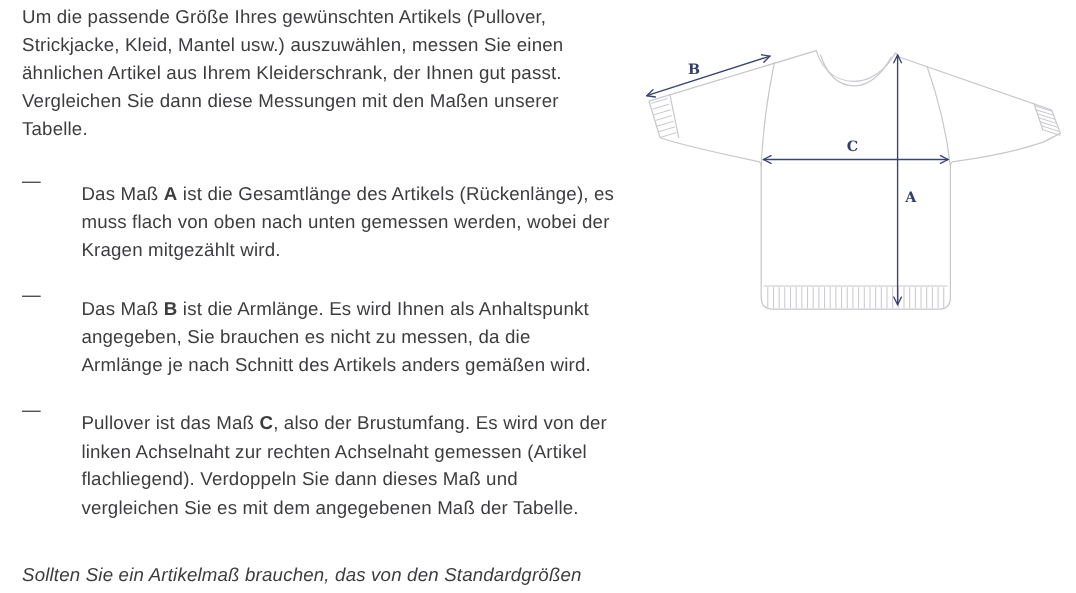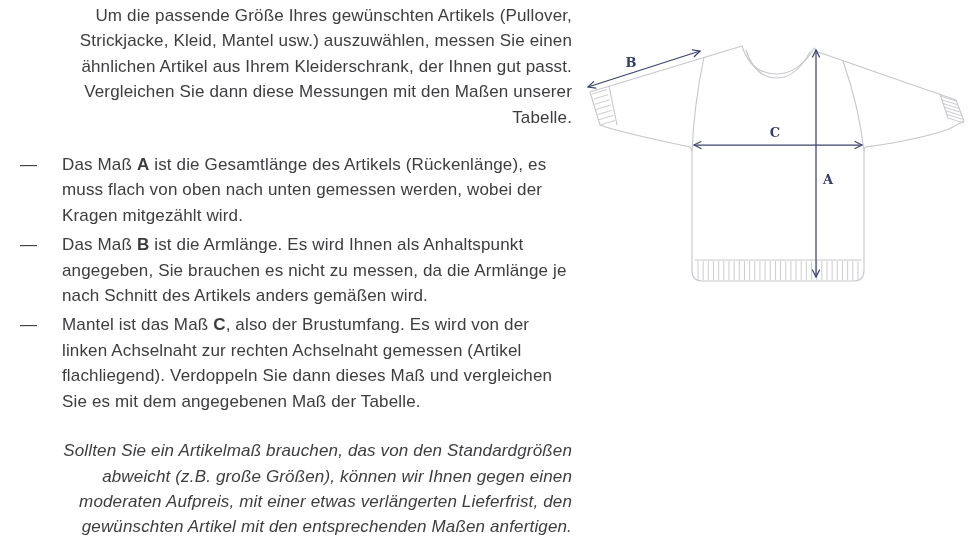--- a/index.html
+++ b/index.html
@@ -5,24 +5,24 @@
   html,body{margin:0;padding:0;}
   body{
     width:978px;height:539px;position:relative;overflow:hidden;
     background:#ffffff;
     font-family:"Liberation Sans",sans-serif;
   }
   .text-col{
     position:absolute;left:20px;top:3px;width:552px;
     font-size:17px;line-height:25.4px;color:#3d3d40;letter-spacing:.15px;
   }
-  .para{margin:0 0 22px 0;text-align:right;}
+  .para{margin:0 0 22px 0;}
   .bullet{display:flex;margin:0 0 4px 0;}
   .dash{flex:none;width:42px;color:#3d3d40;}
-  .btext{margin:0;flex:1;}
+  .btext{margin:12px;flex:1;}
   .btext b{font-weight:700;}
   .outro{margin-top:24px;font-style:italic;}
   .diagram{position:absolute;left:578px;top:8px;}
   .outline{stroke:#c7c7cc;stroke-width:1.1;fill:none;stroke-linejoin:round;stroke-linecap:round;}
   .ribs line{stroke:#c7c7cc;stroke-width:0.9;}
   .measure{stroke:#3c4370;stroke-width:1.25;fill:none;stroke-linecap:round;stroke-linejoin:round;}
   .mlabel{
     font-family:"DejaVu Serif",serif;font-weight:700;font-size:13px;
     fill:#343c6b;
   }
@@ -39,21 +39,21 @@
     <p class="btext"><span>Das Maß </span><b>A</b><span> ist die Gesamtlänge des Artikels (Rückenlänge), es muss flach von oben nach unten gemessen werden, wobei der Kragen mitgezählt wird.</span></p>
   </div>
 
   <div class="bullet">
     <span class="dash">—</span>
     <p class="btext"><span>Das Maß </span><b>B</b><span> ist die Armlänge. Es wird Ihnen als Anhaltspunkt angegeben, Sie brauchen es nicht zu messen, da die Armlänge je nach Schnitt des Artikels anders gemäßen wird.</span></p>
   </div>
 
   <div class="bullet">
     <span class="dash">—</span>
-    <p class="btext"><span>Mantel ist das Maß </span><b>C</b><span>, also der Brustumfang. Es wird von der linken Achselnaht zur rechten Achselnaht gemessen (Artikel flachliegend). Verdoppeln Sie dann dieses Maß und vergleichen Sie es mit dem angegebenen Maß der Tabelle.</span></p>
+    <p class="btext"><span>Pullover ist das Maß </span><b>C</b><span>, also der Brustumfang. Es wird von der linken Achselnaht zur rechten Achselnaht gemessen (Artikel flachliegend). Verdoppeln Sie dann dieses Maß und vergleichen Sie es mit dem angegebenen Maß der Tabelle.</span></p>
   </div>
 
   <p class="para outro"><span>Sollten Sie ein Artikelmaß brauchen, das von den Standardgrößen abweicht (z.B. große Größen), können wir Ihnen gegen einen moderaten Aufpreis, mit einer etwas verlängerten Lieferfrist, den gewünschten Artikel mit den entsprechenden Maßen anfertigen. </span></p>
 
 </div>
 
 <svg class="diagram" width="392" height="296" viewBox="0 0 392 296" aria-hidden="true">
 
   <path class="outline" d="M12,84 L164,38
            C171,60 186,66 199,66

